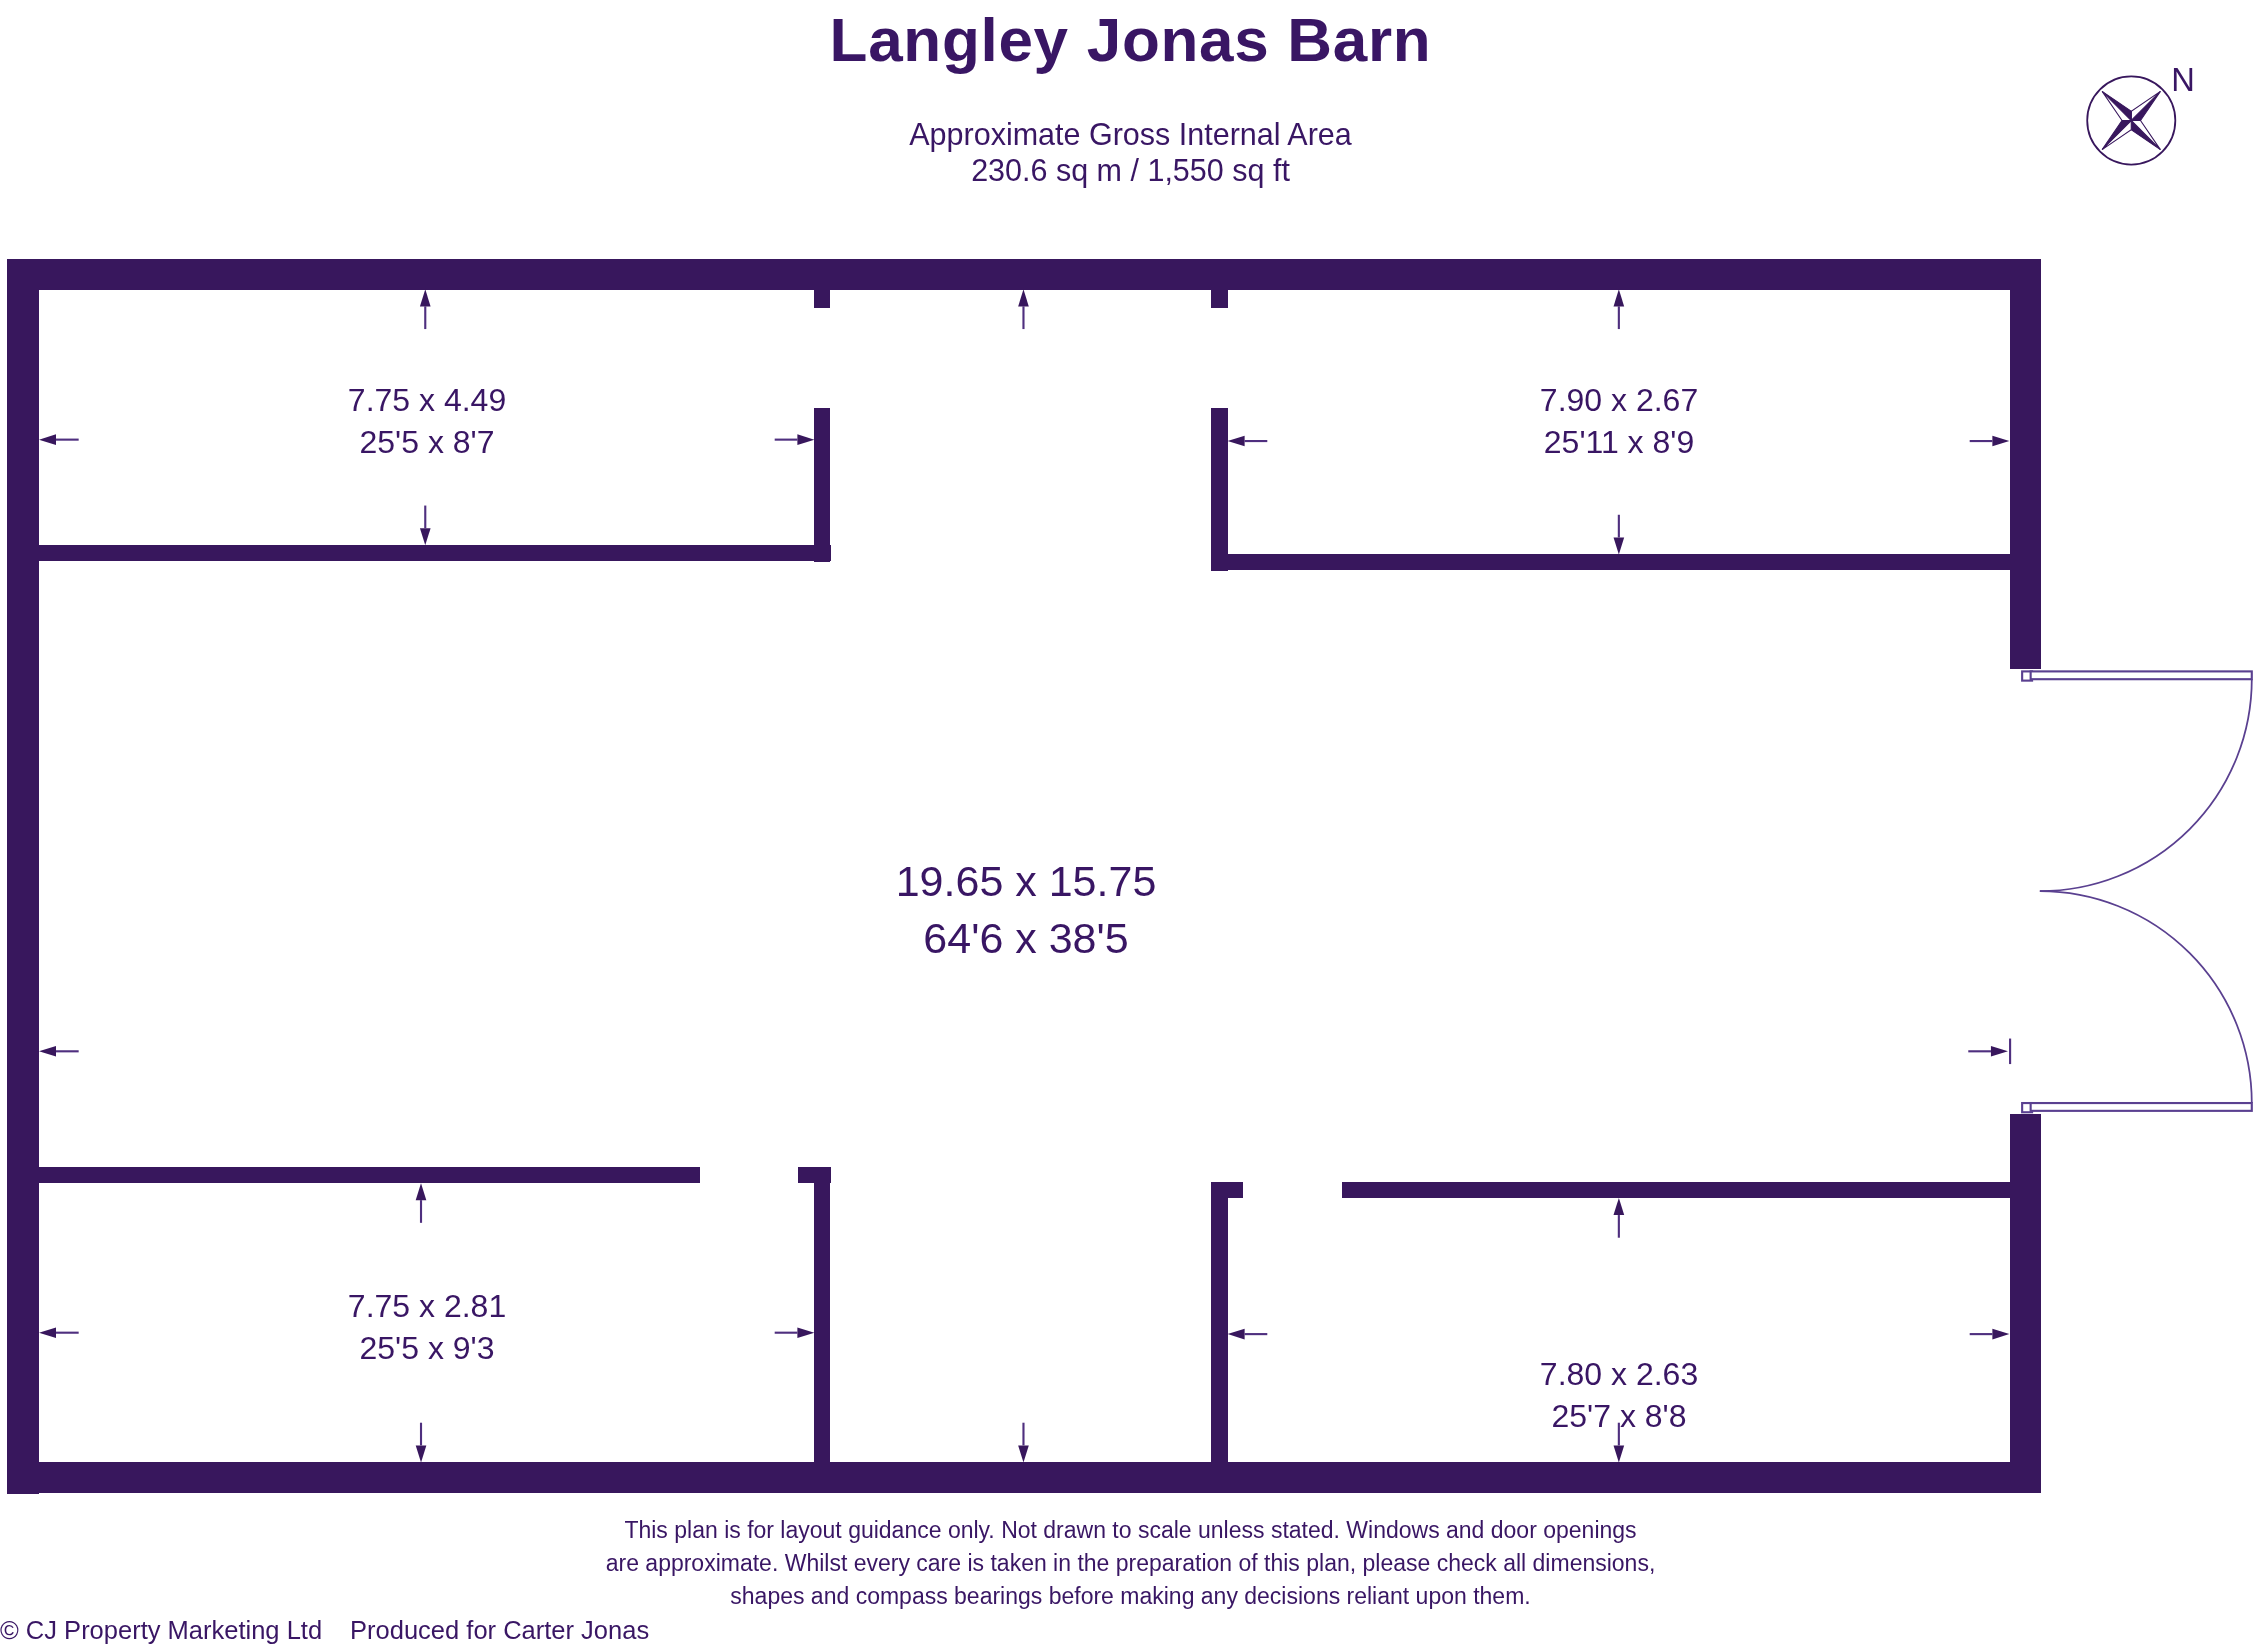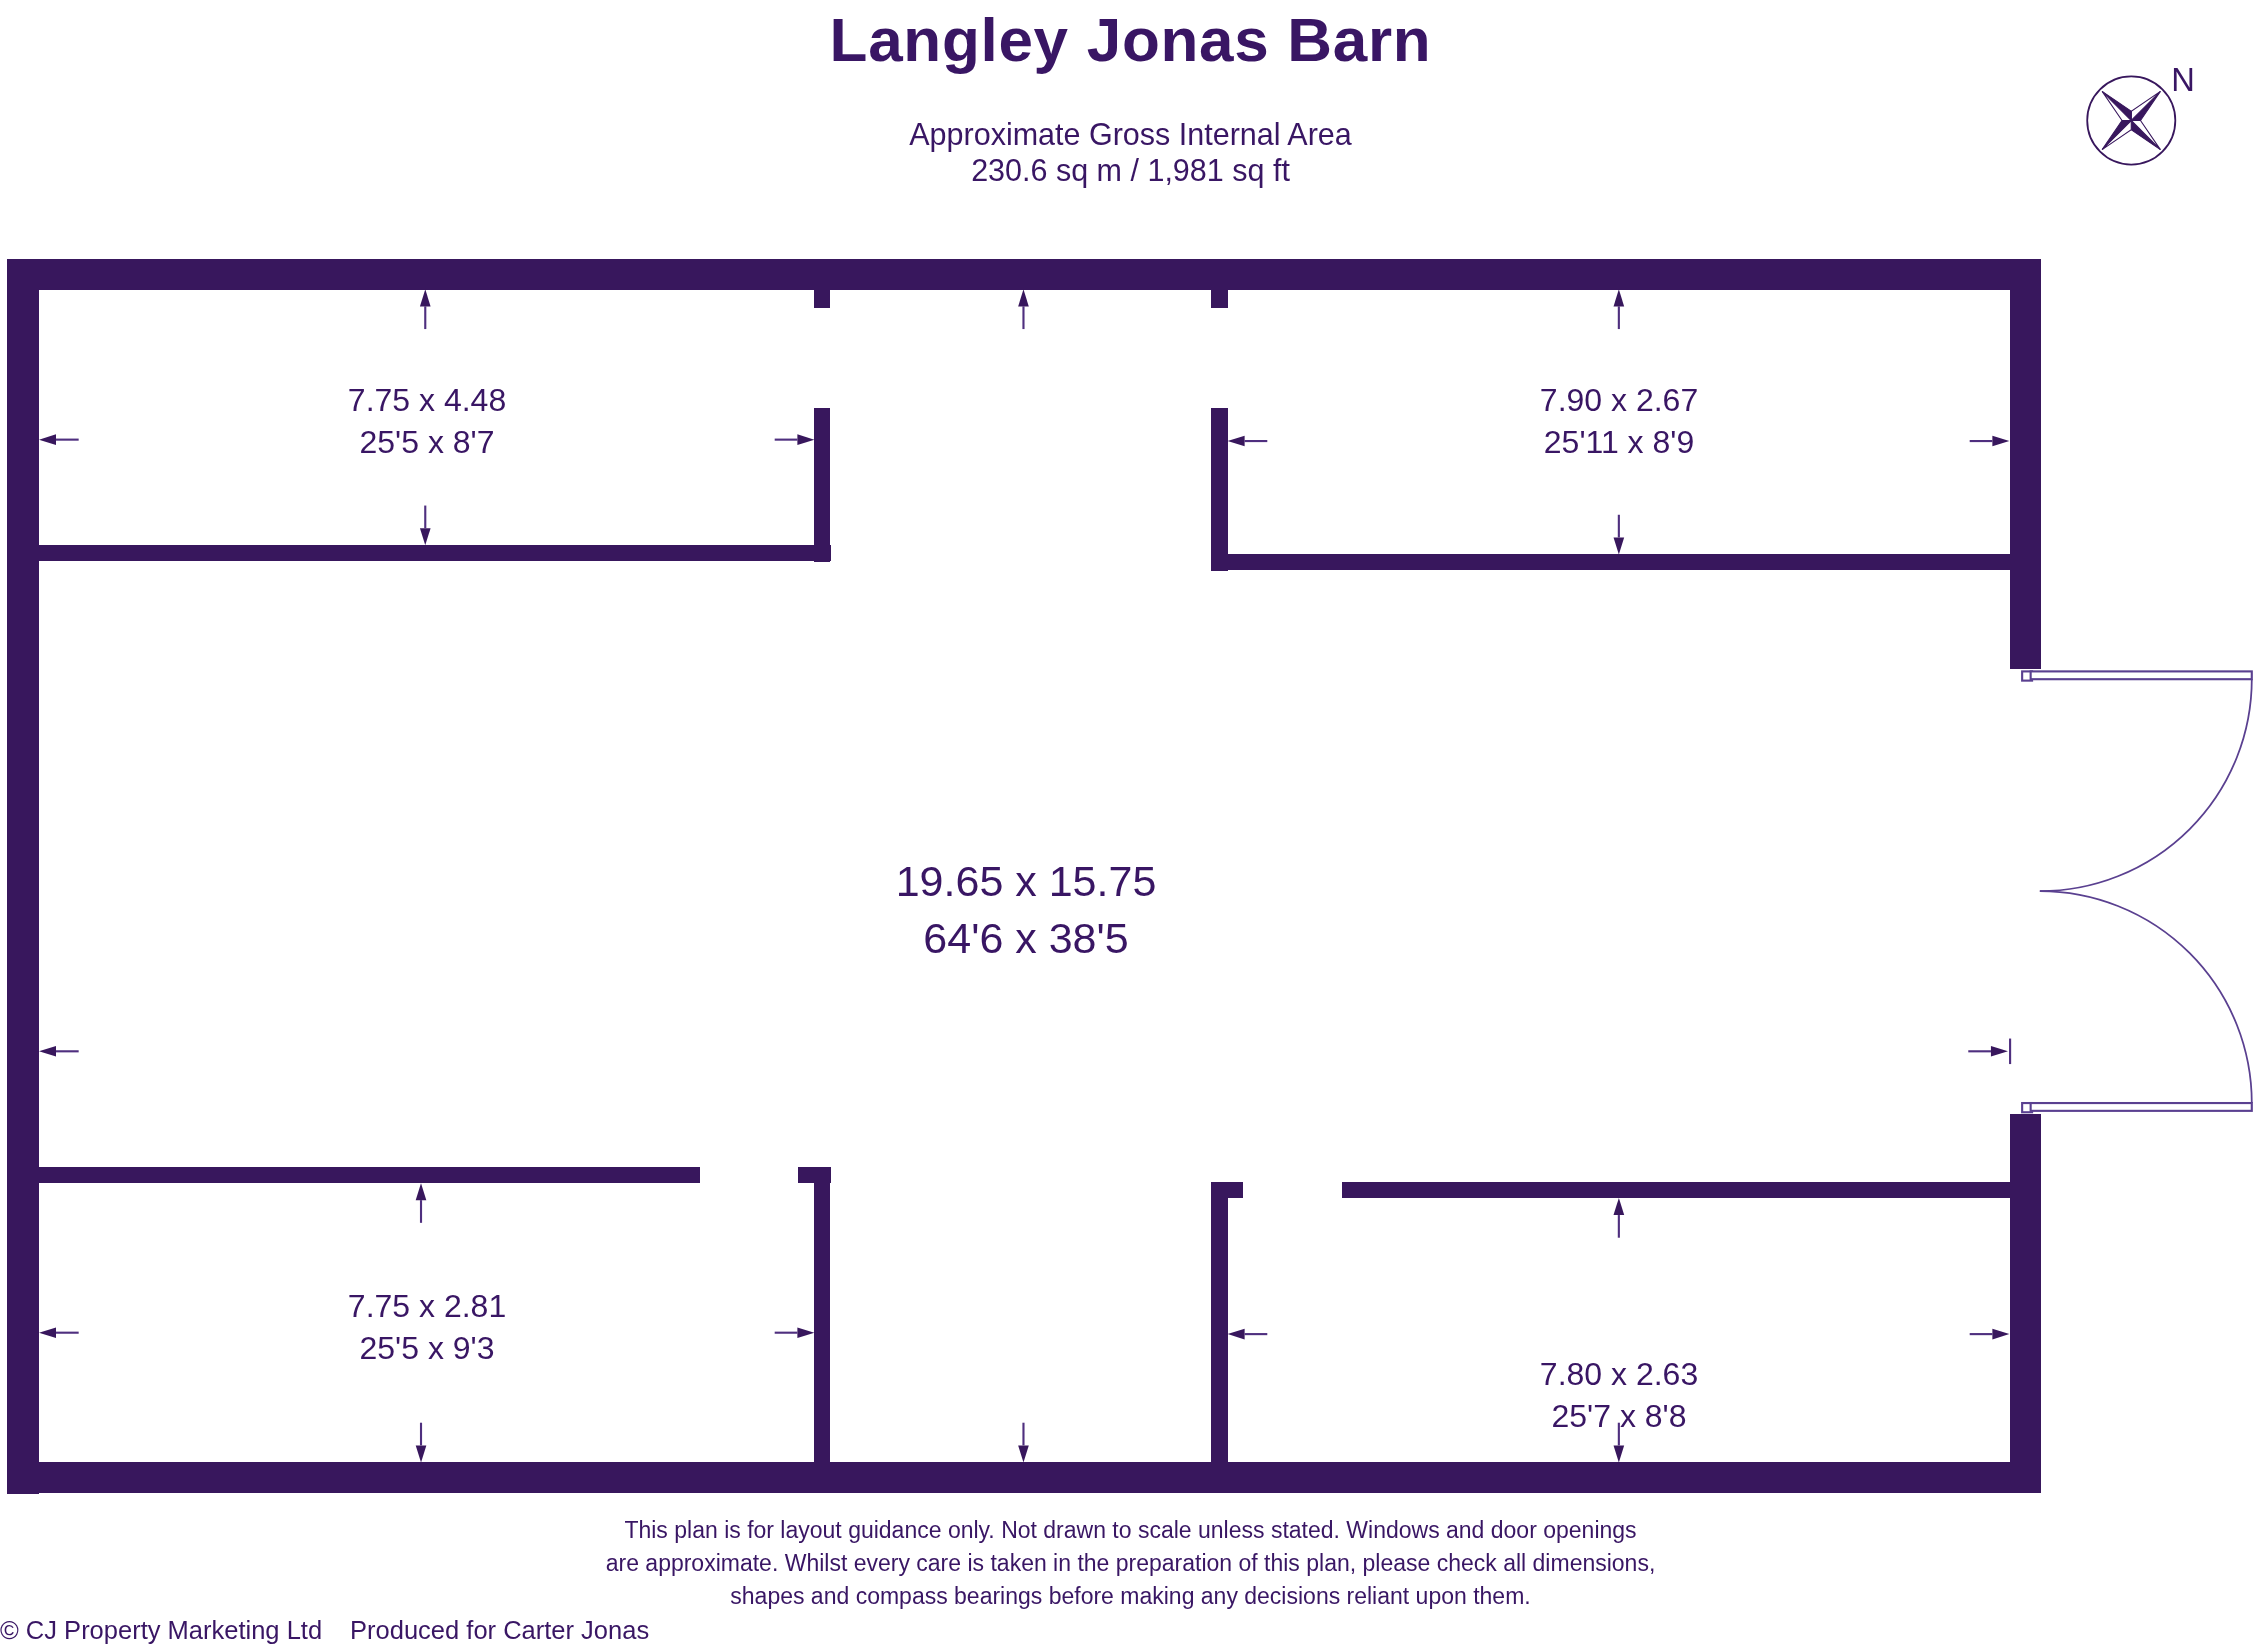--- a/index.html
+++ b/index.html
@@ -26,21 +26,21 @@
   .copyright{position:absolute;left:0;top:1618px;width:100%;display:flex;
              justify-content:flex-start;gap:28px;font-size:25.5px;line-height:25.5px;}
   svg text{font-family:"Liberation Sans", sans-serif;}
 </style>
 </head>
 <body>
 
 <div class="title">Langley Jonas Barn</div>
 <div class="subtitle">
   <div>Approximate Gross Internal Area</div>
-  <div>230.6 sq m / 1,981 sq ft</div>
+  <div>230.6 sq m / 1,550 sq ft</div>
 </div>
 
 <svg class="abs" style="left:2073px;top:60px;" width="135" height="121" viewBox="0 0 190 170">
   <circle cx="82" cy="85" r="62" fill="none" stroke="var(--wall)" stroke-width="2.5"></circle>
   <g stroke="var(--wall)" stroke-width="1.5">
     <polygon points="123,44 95,85 82,85" fill="var(--wall)"></polygon>
     <polygon points="123,44 82,72 82,85" fill="#ffffff"></polygon>
     <polygon points="123,126 82,98 82,85" fill="var(--wall)"></polygon>
     <polygon points="123,126 95,85 82,85" fill="#ffffff"></polygon>
     <polygon points="41,126 69,85 82,85" fill="var(--wall)"></polygon>
@@ -132,21 +132,21 @@
     <line x1="2779" y1="1882" x2="2811" y2="1882"></line>
       <polygon points="2835,1882 2811,1874.5 2811,1889.5" fill="var(--wall)" stroke="none"></polygon>
     <line x1="2284" y1="1714" x2="2284" y2="1746"></line>
       <polygon points="2284,1690 2276.5,1714 2291.5,1714" fill="var(--wall)" stroke="none"></polygon>
     <line x1="2284" y1="2007" x2="2284" y2="2039"></line>
       <polygon points="2284,2063 2276.5,2039 2291.5,2039" fill="var(--wall)" stroke="none"></polygon>
   </g>
 </svg>
 
 <div class="dims" style="left:427px;top:379px;">
-  <div>7.75 x 4.48</div>
+  <div>7.75 x 4.49</div>
   <div>25'5 x 8'7</div>
 </div>
 <div class="dims" style="left:1619px;top:379px;">
   <div>7.90 x 2.67</div>
   <div>25'11 x 8'9</div>
 </div>
 <div class="dims hall" style="left:1026px;top:853px;">
   <div>19.65 x 15.75</div>
   <div>64'6 x 38'5</div>
 </div>

